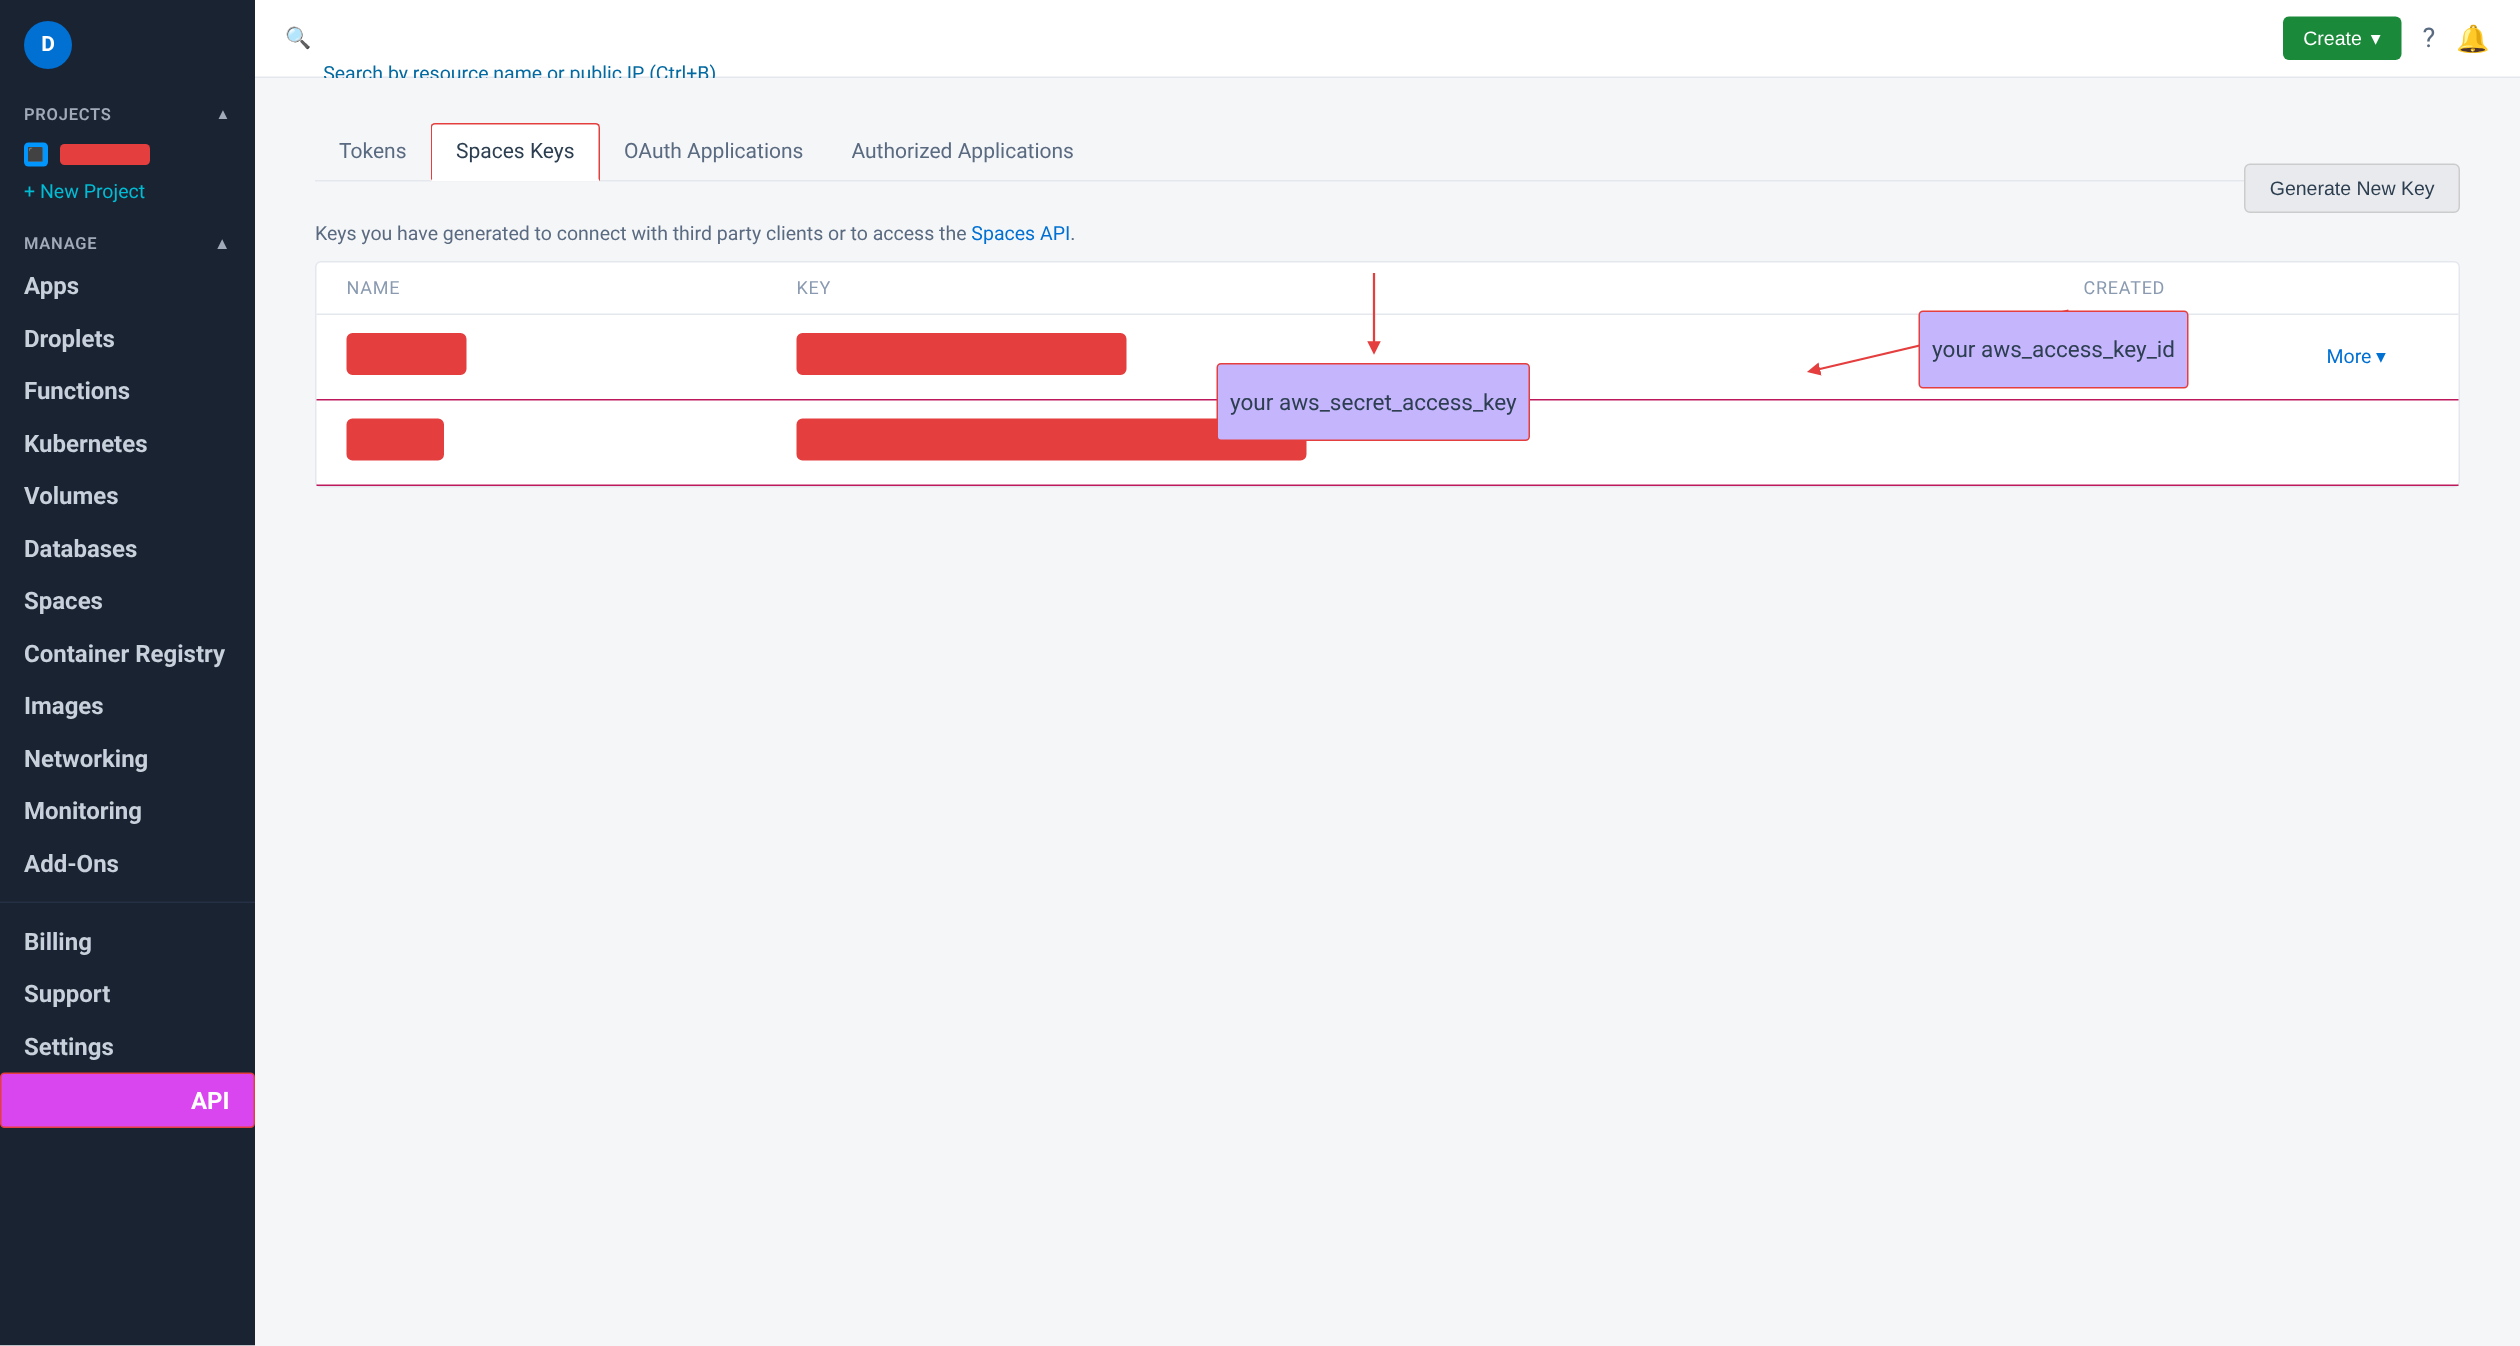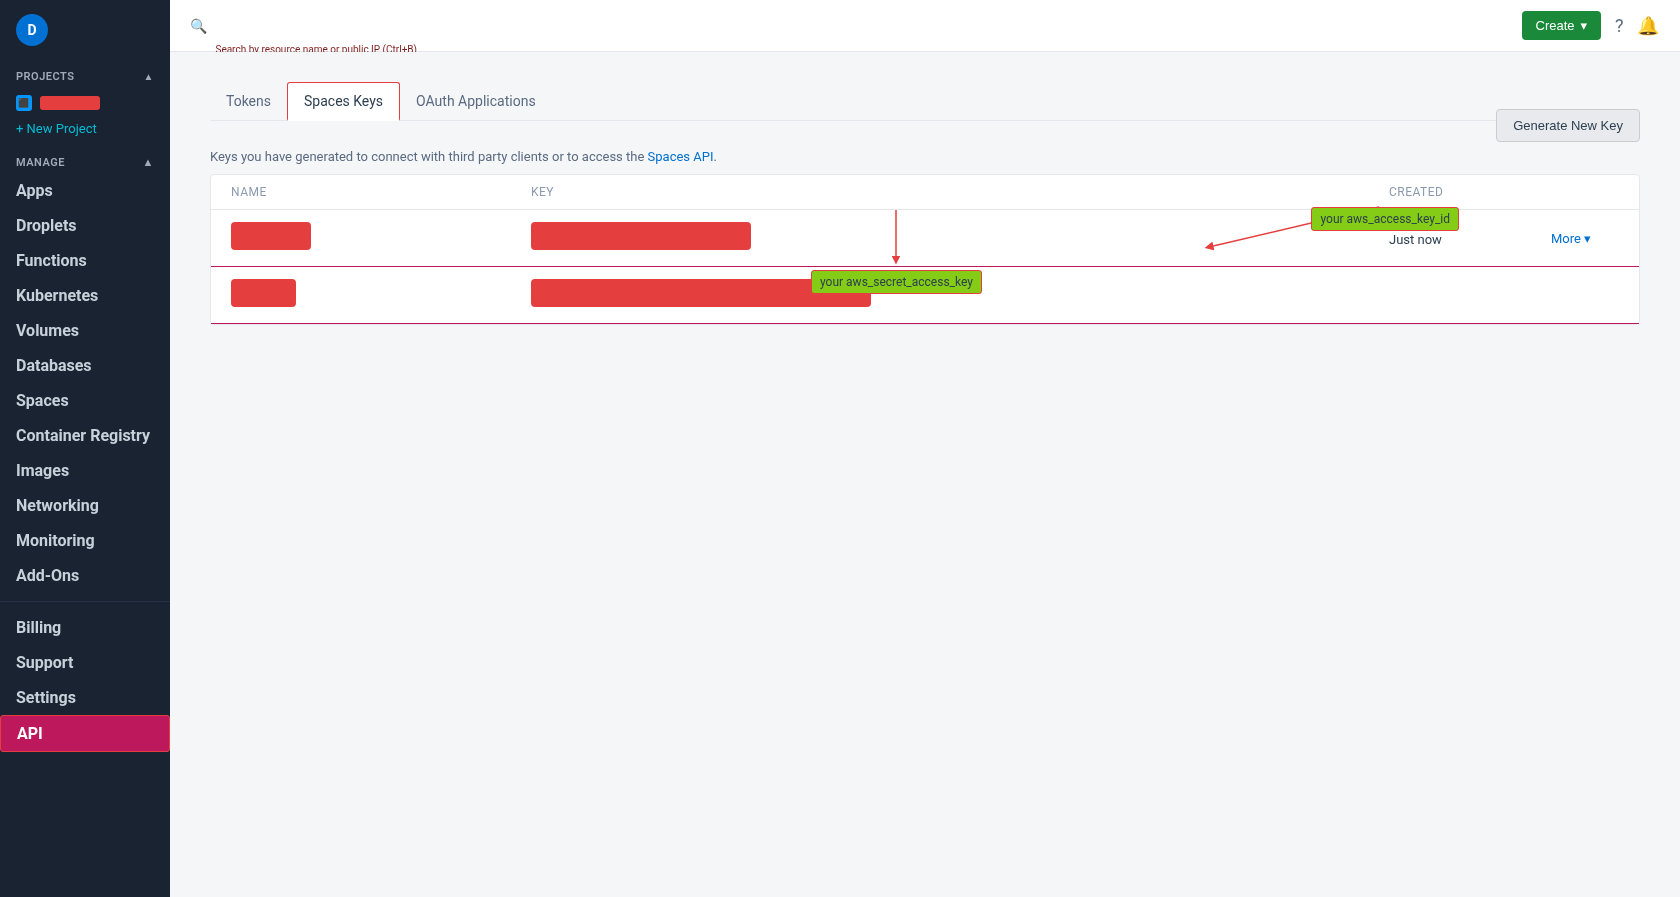--- a/index.html
+++ b/index.html
@@ -63,24 +63,25 @@
       color: #a0aab8; text-transform: uppercase;
     }
     .sidebar-item {
       padding: 8px 16px;
       font-size: 16px; color: #c8d0dc;
       cursor: pointer;
       border-radius: 0;
       font-weight: bold;
     }
     .sidebar-item.active {
-      background: #be185d;
+      background: #d946ef;
       color: #fff;
       border: 1.5px solid #e53e3e;
       border-radius: 3px;
+      text-align: right;
     }
     .sidebar-divider { height: 1px; background: #243044; margin: 8px 0; }
 
     
     .main-wrapper {
       flex: 1;
       display: flex;
       flex-direction: column;
       overflow: hidden;
     }
@@ -201,25 +202,25 @@
     .generate-btn {
       position: absolute; top: -40px; right: 0;
       background: #e8eaed; border: 1px solid #ccc;
       border-radius: 4px; padding: 8px 16px;
       font-size: 13px; color: #2c3e50; cursor: pointer;
     }
 
     
     .annotation {
       position: absolute;
-      background: #84cc16;
+      background: #c4b5fd;
       border: 1.5px solid #e53e3e;
       border-radius: 3px;
-      padding: 4px 8px;
-      font-size: 12px; color: #2c3e50;
+      padding: 16px 8px;
+      font-size: 15px; color: #2c3e50;
       white-space: nowrap;
       z-index: 10;
     }
 
     
     .section-top {
       display: flex; justify-content: space-between; align-items: flex-start;
       margin-bottom: 10px;
     }
     .section-left { flex: 1; }
@@ -304,21 +305,21 @@
   <div class="sidebar-item active">
     <span>API</span>
   </div>
 </div>
 
 <div class="main-wrapper">
 
   <div class="topbar">
     <div class="search-bar">
       <span class="search-icon">🔍</span>
-      <span style="color:#7f1d1d;font-size:10px;margin-top:48px;">Search by resource name or public IP (Ctrl+B)</span>
+      <span style="color:#0369a1;font-size:13px;margin-top:48px;">Search by resource name or public IP (Ctrl+B)</span>
     </div>
     <div class="topbar-actions">
       <button class="create-btn">
         <span>Create</span>
         <span>▾</span>
       </button>
       <span class="topbar-icon">?</span>
       <span class="topbar-icon">🔔</span>
     </div>
   </div>
@@ -327,20 +328,23 @@
 
     <div class="tabs">
       <div class="tab">
         <span>Tokens</span>
       </div>
       <div class="tab active">
         <span>Spaces Keys</span>
       </div>
       <div class="tab">
         <span>OAuth Applications</span>
+      </div>
+      <div class="tab">
+        <span>Authorized Applications</span>
       </div>
     </div>
 
     <div style="position:relative;">
       <div class="section-top">
         <div class="section-left">
           <p class="section-desc">
             <span>Keys you have generated to connect with third party clients or to access the </span><a href="#">Spaces API</a><span>.</span>
           </p>
         </div>

